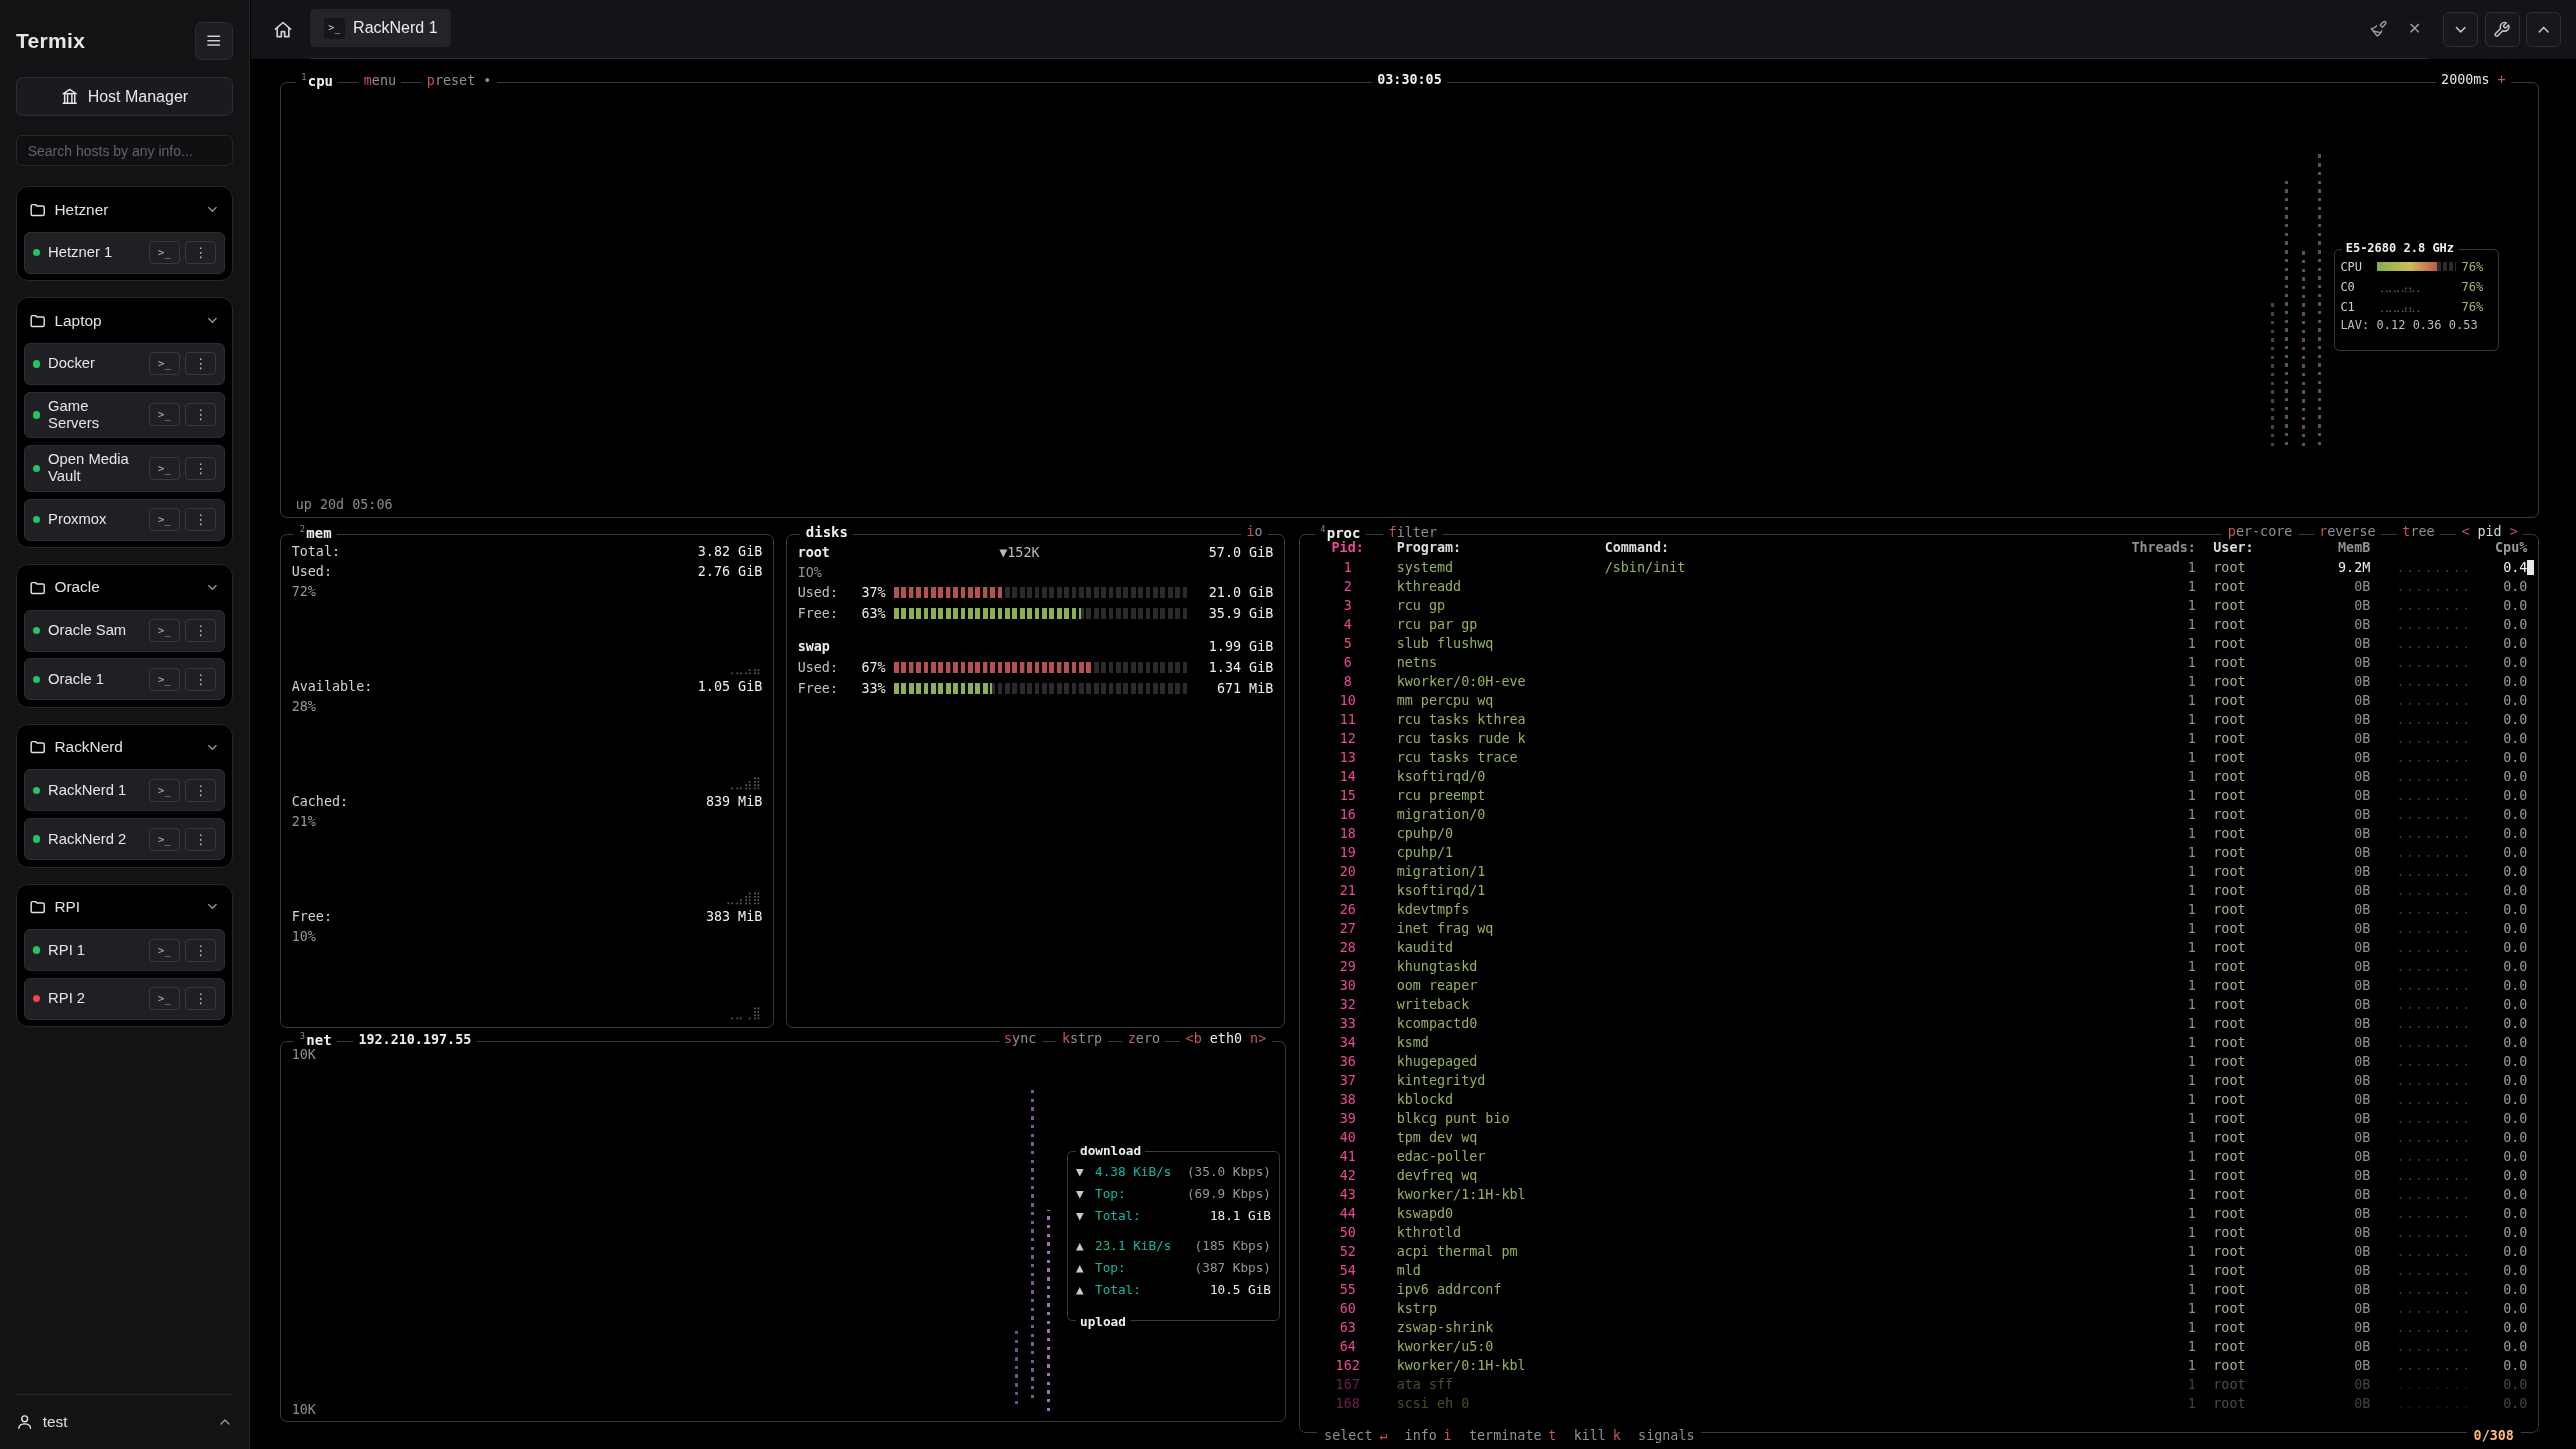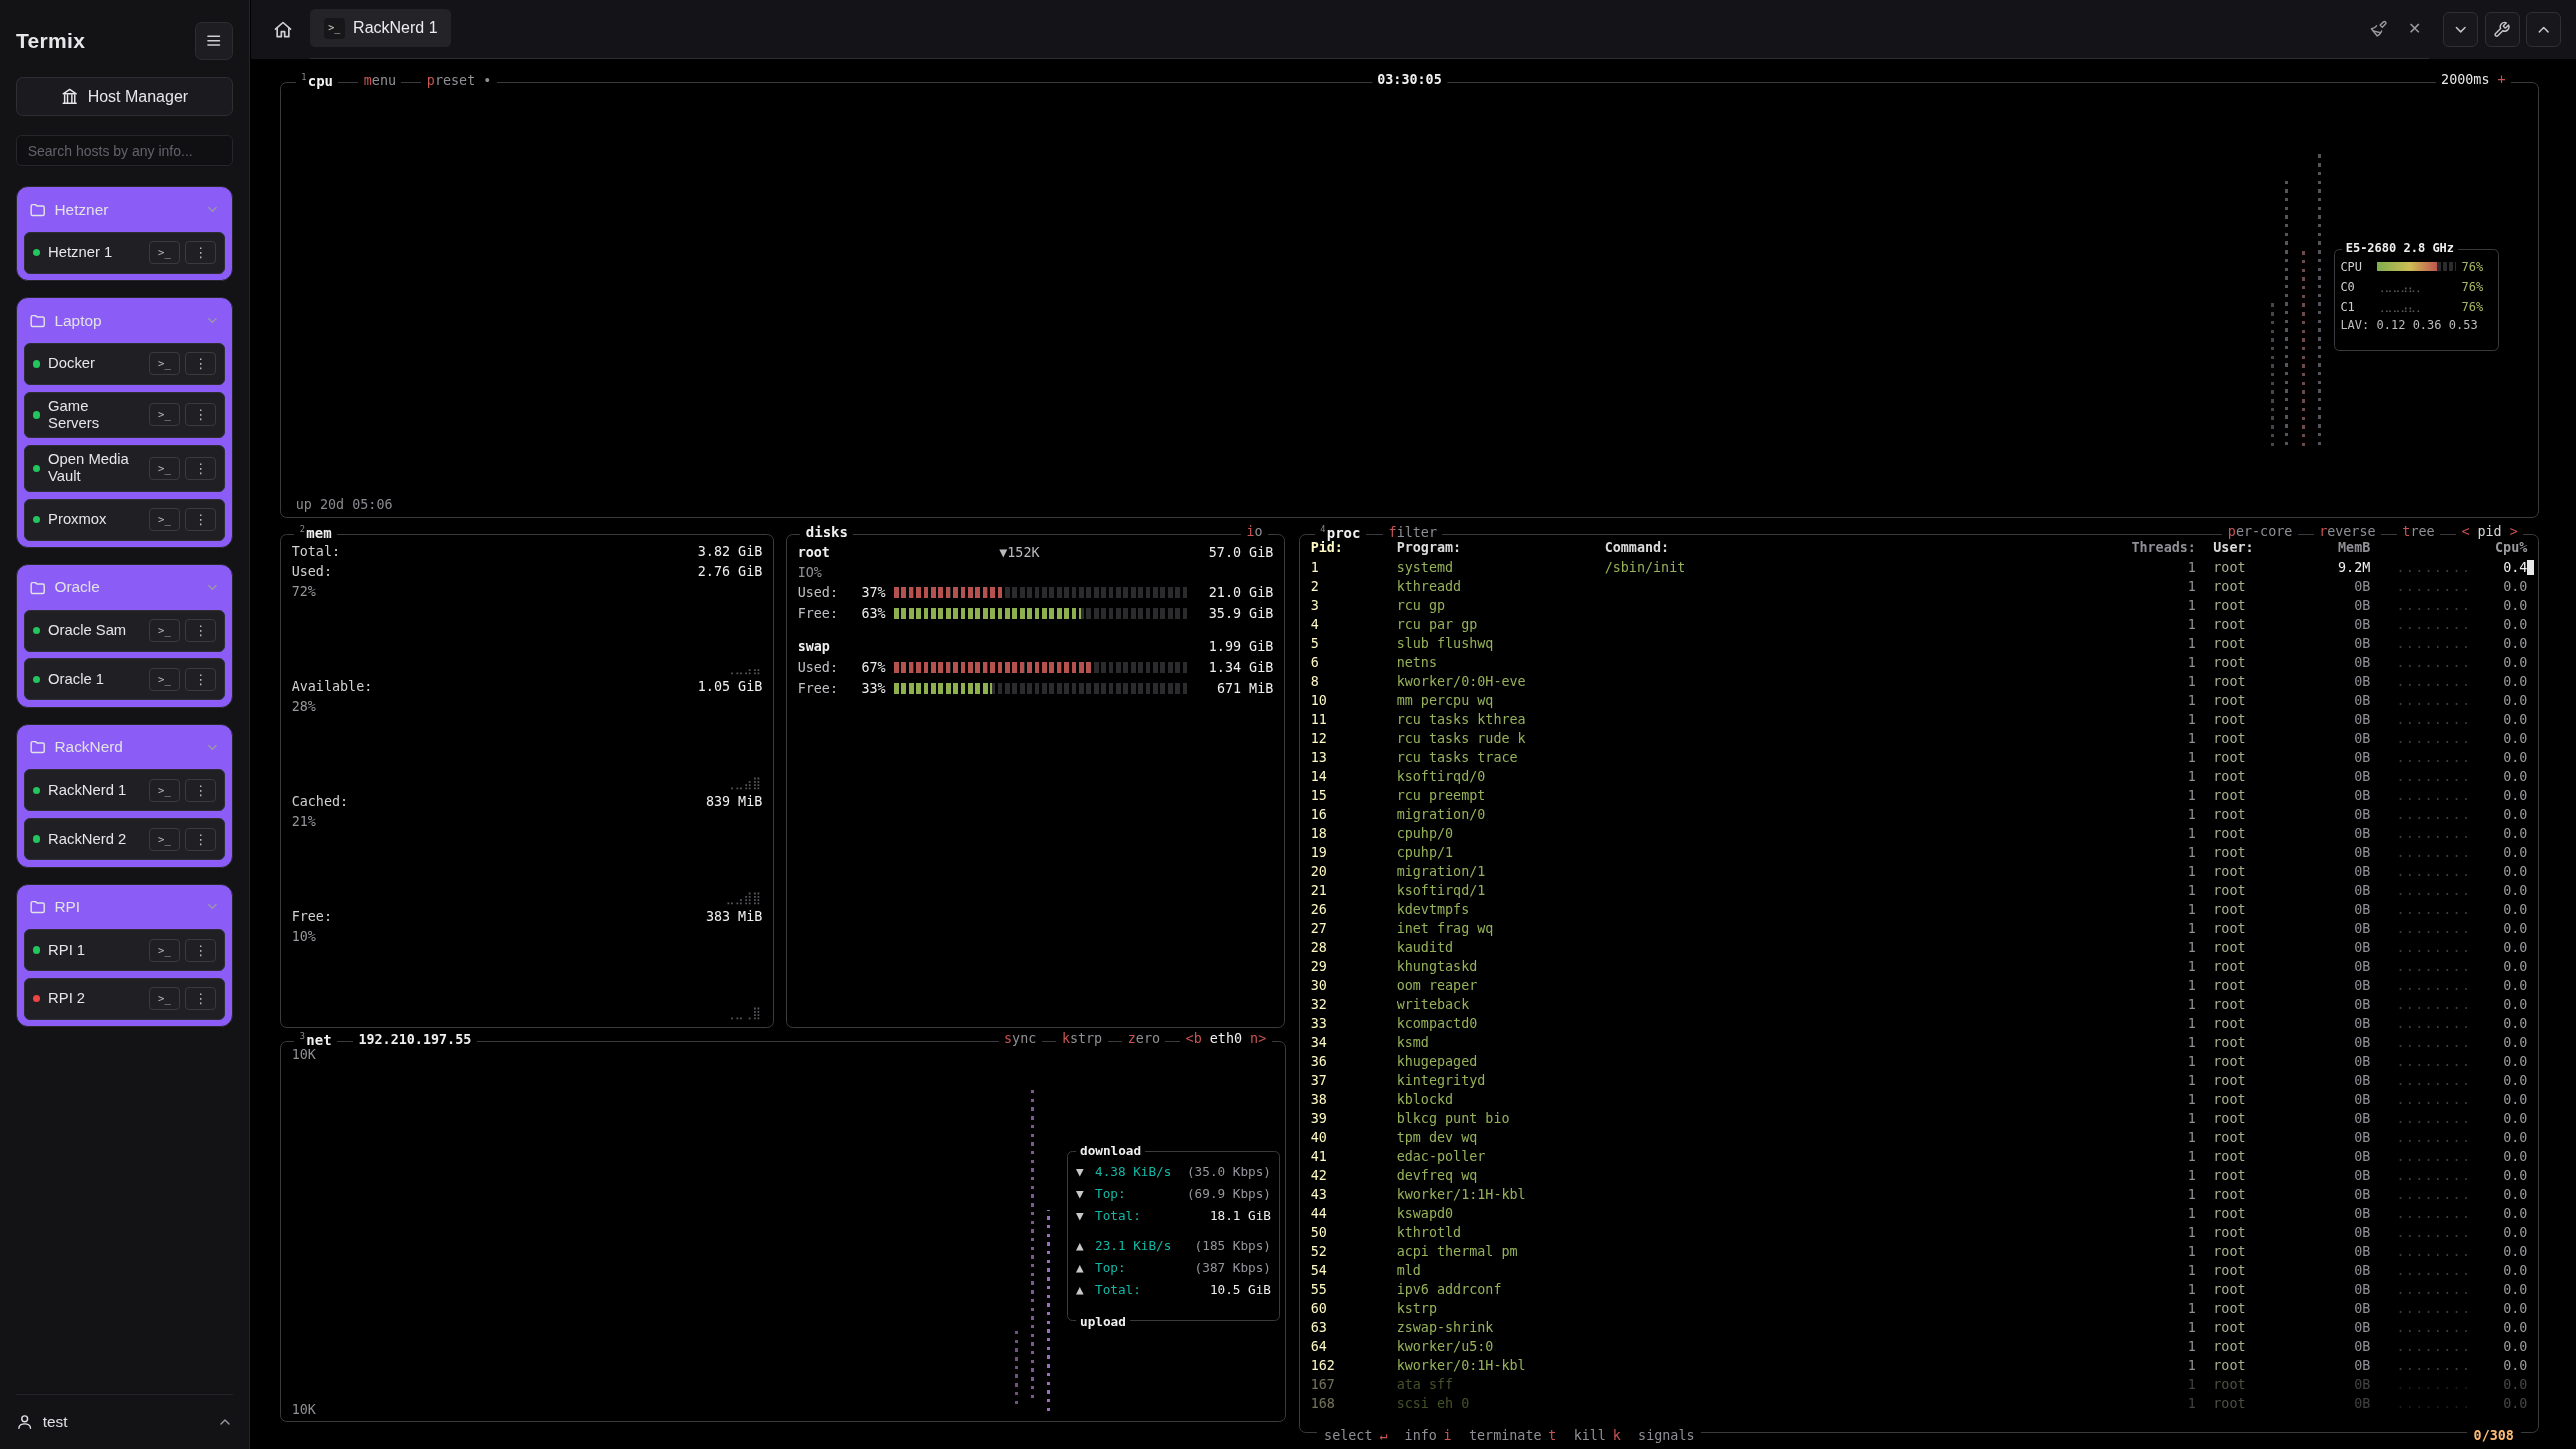--- a/index.html
+++ b/index.html
@@ -13,21 +13,21 @@
   .sb-head{display:flex;align-items:center;justify-content:space-between;margin-bottom:17.4px}
   .sb-title{font-size:21px;font-weight:bold;letter-spacing:0.3px}
   .icon-btn{width:38px;height:38px;border-radius:6.7px;background:#1e1e22;border:0.7px solid #2c2c31;
     color:#cfcfd4;display:flex;align-items:center;justify-content:center;cursor:pointer}
   .hm-btn{height:39px;border-radius:6.7px;background:#1b1b1f;border:0.7px solid #2e2e34;color:#e7e7ea;
     display:flex;align-items:center;justify-content:center;gap:9.4px;font-size:16px;cursor:pointer;font-family:inherit}
   .sb-search{margin-top:19px;height:31px;border-radius:5.4px;background:#101013;border:0.7px solid #26262b;
     color:#d6d6da;font-size:14px;padding:0 10.7px;outline:none;font-family:inherit}
   .sb-search::placeholder{color:#62626b}
   .sb-folders{margin-top:4px;overflow:hidden}
-  .folder-card{margin-top:16px;border:0.7px solid #27272c;background:#8b5cf6;border-radius:12px;padding:6.7px}
+  .folder-card{margin-top:16px;border:0.7px solid #27272c;background:#000000;border-radius:12px;padding:6.7px}
   .folder-head{display:flex;align-items:center;gap:8px;height:31px;padding:0 5.4px;cursor:pointer;color:#e2e2e6;font-size:15.4px}
   .folder-name{flex:1}
   .chev{color:#9a9aa2}
   .host-row{display:flex;align-items:center;gap:8px;margin-top:6.7px;min-height:42px;border:0.7px solid #2d2d33;
     background:#1f1f24;border-radius:6px;padding:5.4px 8px;cursor:pointer}
   .dot{width:7.4px;height:7.4px;border-radius:50%;flex:0 0 auto}
   .dot.on{background:#22c55e}
   .dot.off{background:#ef4444}
   .host-name{flex:1;font-size:14.8px;line-height:1.15;color:#e7e7ea}
   .host-actions{display:flex;gap:5.4px}
@@ -119,21 +119,21 @@
   .nparen{margin-left:auto;color:#96969c}
   .nvalue{margin-left:auto;color:#efefef}
   .ngap{height:8px}
   .iface{white-space:nowrap;cursor:pointer}
   .iface .w{color:#efefef;font-weight:normal}
 
   
   .proc-header{display:flex;align-items:center;height:23px;padding:2.7px 10.7px 0;color:#dadada;font-weight:bold}
   .proc-rows{overflow:hidden}
   .prow{position:relative;display:flex;align-items:center;height:19px;padding:0 10.7px;cursor:pointer}
-  .ppid{width:74px;text-align:left;color:#fef9c3}
+  .ppid{width:74px;text-align:center;color:#ec4899}
   .pprog{width:208px;margin-left:12px;color:#96b25a;overflow:hidden;white-space:nowrap}
   .pcmd{flex:1;color:#96b25a;overflow:hidden;white-space:nowrap}
   .pthr{width:74px;text-align:right;color:#8f8f95}
   .puser{width:87px;margin-left:17.4px;color:#a7b08e}
   .pmem{width:70px;text-align:right;color:#8f8f95}
   .pmem.hi{color:#efefef}
   .pdots{width:101px;text-align:right;color:#3c3c41;letter-spacing:1.3px;overflow:hidden}
   .pcpu{width:56px;text-align:right;color:#9a9a9f}
   .pcpu.hi{color:#efefef}
   .proc-header .pprog,.proc-header .pcmd,.proc-header .puser{color:#dadada}

